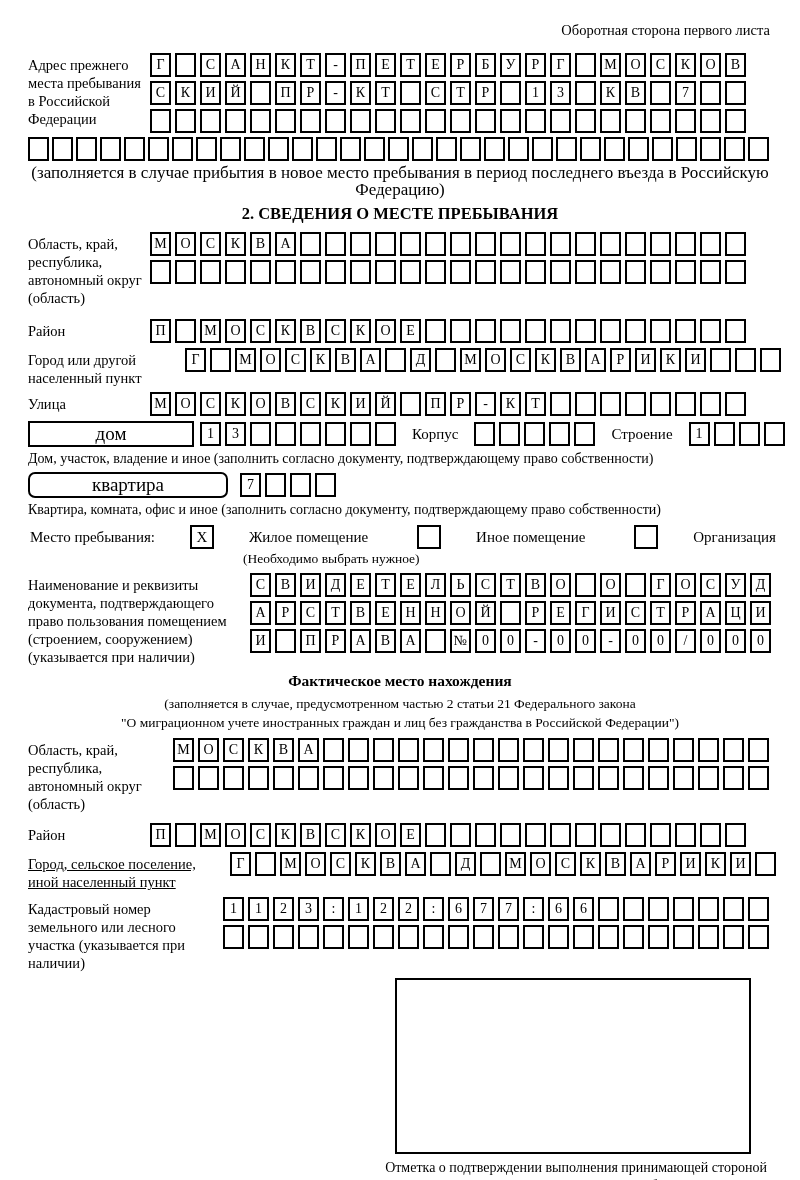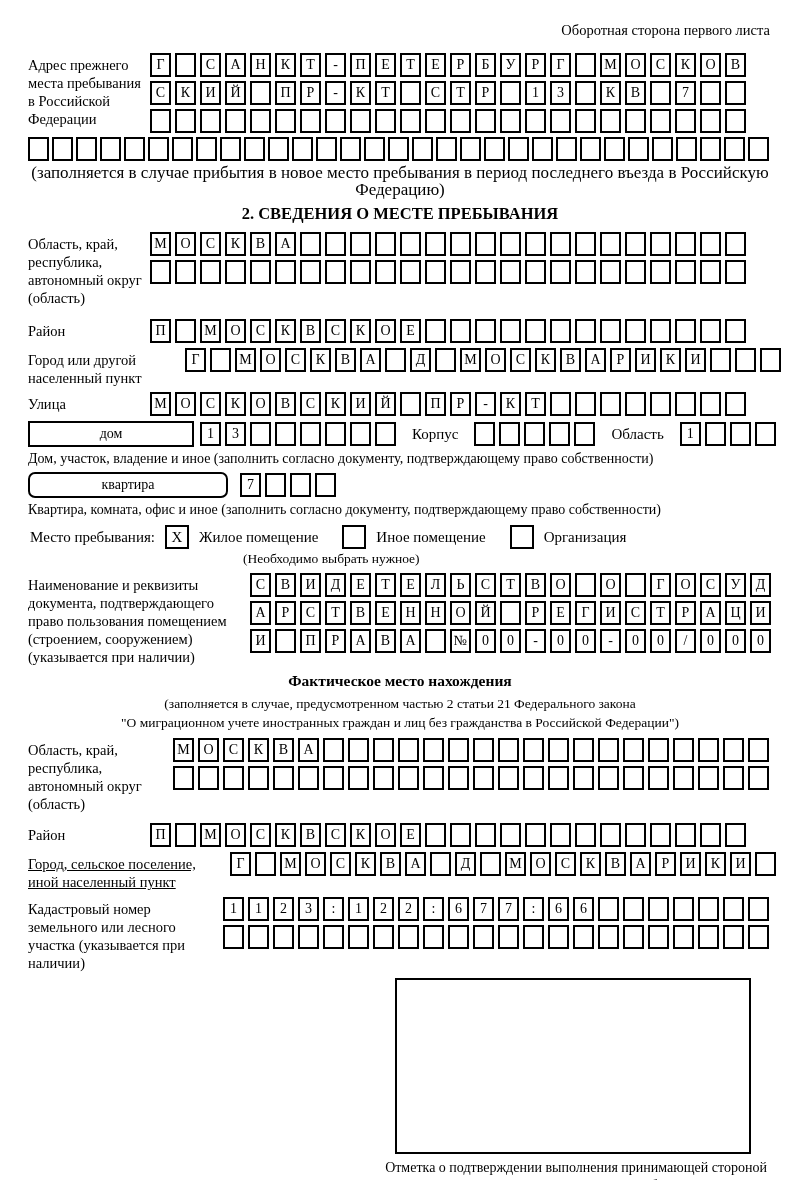--- a/index.html
+++ b/index.html
@@ -28,27 +28,27 @@
   .fullrow{margin:4px 0 0 28px;}
   .center-note{margin-top:3px;text-align:center;font-size:17px;line-height:17px;}
   .sec-title{margin-top:6px;text-align:center;font-size:16.5px;font-weight:bold;}
   .fact-title{margin-top:6px;text-align:center;font-size:15.5px;font-weight:bold;}
   .fact-note{text-align:center;font-size:13.5px;line-height:19px;margin-top:4px;}
   .mt14{margin-top:14px;} .mt12{margin-top:12px;} .mt10{margin-top:10px;}
   .mt8{margin-top:8px;} .mt6{margin-top:6px;} .mt5{margin-top:5px;} .mt4{margin-top:4px;}
   .houserow{display:flex;align-items:center;margin-left:28px;}
   .widebox{
     border:2px solid #000;height:22px;display:flex;align-items:center;justify-content:center;
-    font-size:14px;flex:none;
+    font-size:19px;flex:none;
   }
   .wb-house{width:162px;margin-right:6px;}
   .wb-apt{width:196px;margin-right:12px;border-radius:7px;}
   .inline-label{font-size:15px;margin:0 16px;flex:none;}
   .left-note{margin:3px 0 0 28px;font-size:14px;line-height:18px;}
-  .stayrow{display:flex;align-items:center;margin-left:30px;}
+  .stayrow{display:flex;align-items:center;margin-left:30px;justify-content:space-between;}
   .stay-label{font-size:15px;margin-right:10px;}
   .checkbox{
     width:20px;height:20px;border:2px solid #000;display:flex;align-items:center;justify-content:center;
     font-size:15px;margin-right:10px;flex:none;
   }
   .opt-label{font-size:15px;margin-right:24px;}
   .stay-note{margin:2px 0 0 243px;font-size:13.5px;}
   .stampbox{margin:6px 0 0 395px;width:352px;height:172px;border:2px solid #000;background:#fff;}
   .stamp-caption{margin:5px 0 0 380px;width:392px;text-align:center;font-size:14px;line-height:18px;}
 </style>
@@ -340,21 +340,21 @@
         <span class="cell"></span>
       </div>
     <span class="inline-label">Корпус</span>
     <div class="cells">
         <span class="cell"></span>
         <span class="cell"></span>
         <span class="cell"></span>
         <span class="cell"></span>
         <span class="cell"></span>
       </div>
-    <span class="inline-label">Область</span>
+    <span class="inline-label">Строение</span>
     <div class="cells">
         <span class="cell">1</span>
         <span class="cell"></span>
         <span class="cell"></span>
         <span class="cell"></span>
       </div>
   </div>
   <div class="left-note">Дом, участок, владение и иное (заполнить согласно документу, подтверждающему право собственности)</div>
 
   <div class="houserow mt4">

